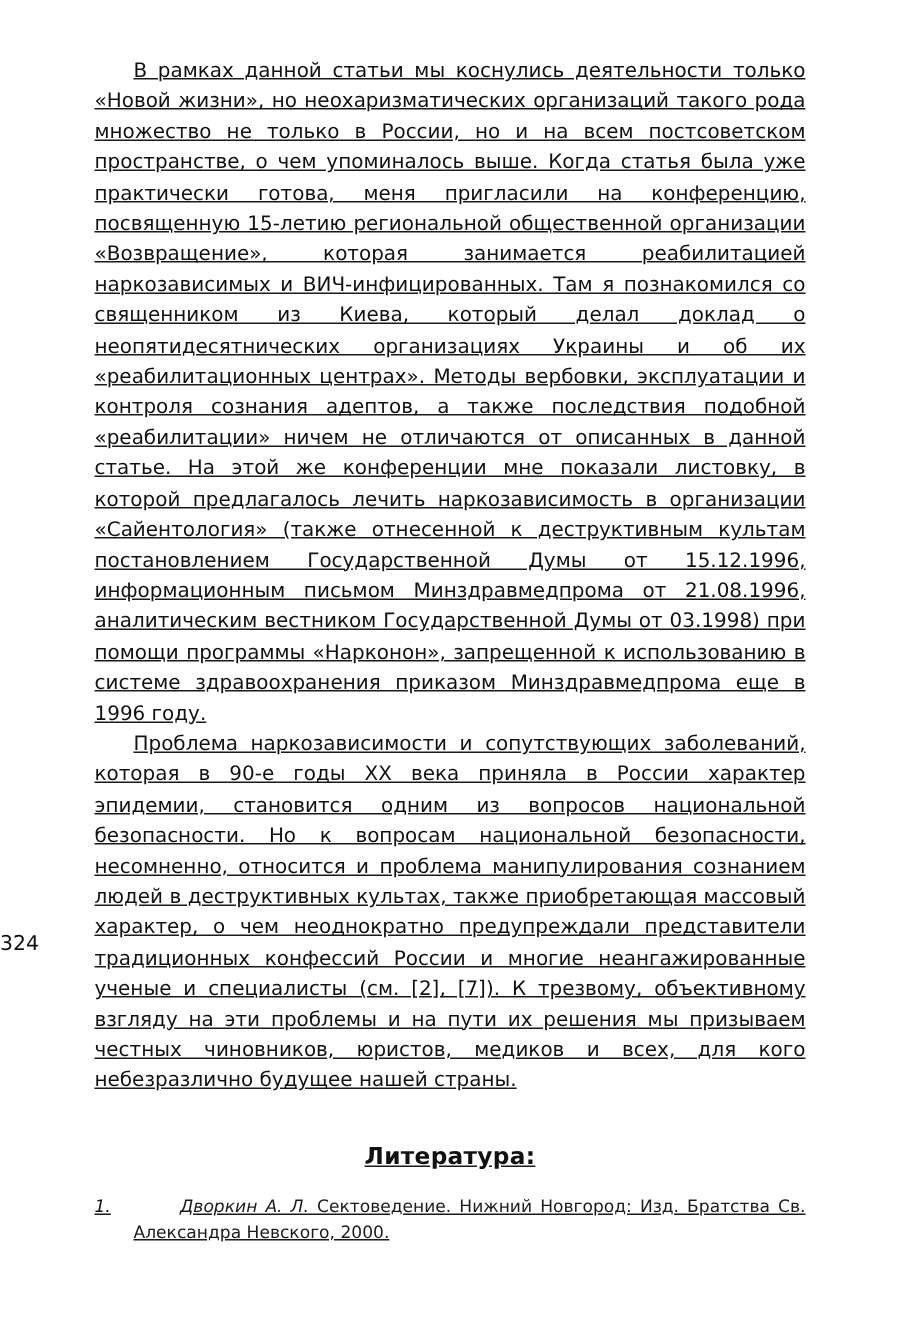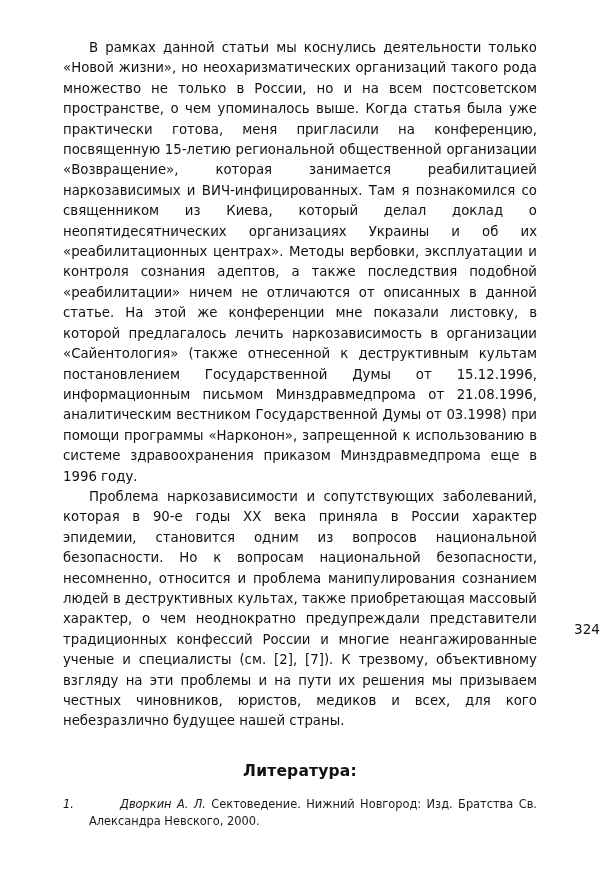--- a/index.html
+++ b/index.html
@@ -13,20 +13,21 @@
     font-family: "DejaVu Sans", sans-serif;
     color: #1a1a1a;
     -webkit-font-smoothing: antialiased;
   }
   .page {
     position: relative;
     width: 600px;
     height: 675px;
     box-sizing: border-box;
     padding: 38px 63px 0 63px;
+    text-decoration: underline;
   }
   .body-text {
     font-size: 13.3px;
     line-height: 20.4px;
     text-align: justify;
     text-justify: inter-word;
     hyphens: manual;
     color: #111111;
   }
   .para {
@@ -68,21 +69,21 @@
   }
   .ref-body .author {
     font-style: italic;
     margin-left: 31px;
   }
   .page-number {
     position: absolute;
     left: 0;
     right: 0;
     bottom: 38px;
-    text-align: right;
+    text-align: left;
     font-size: 13.6px;
     color: #111111;
   }
 </style>
 </head>
 <body>
 
 <div class="page">
 
   <div class="body-text">

